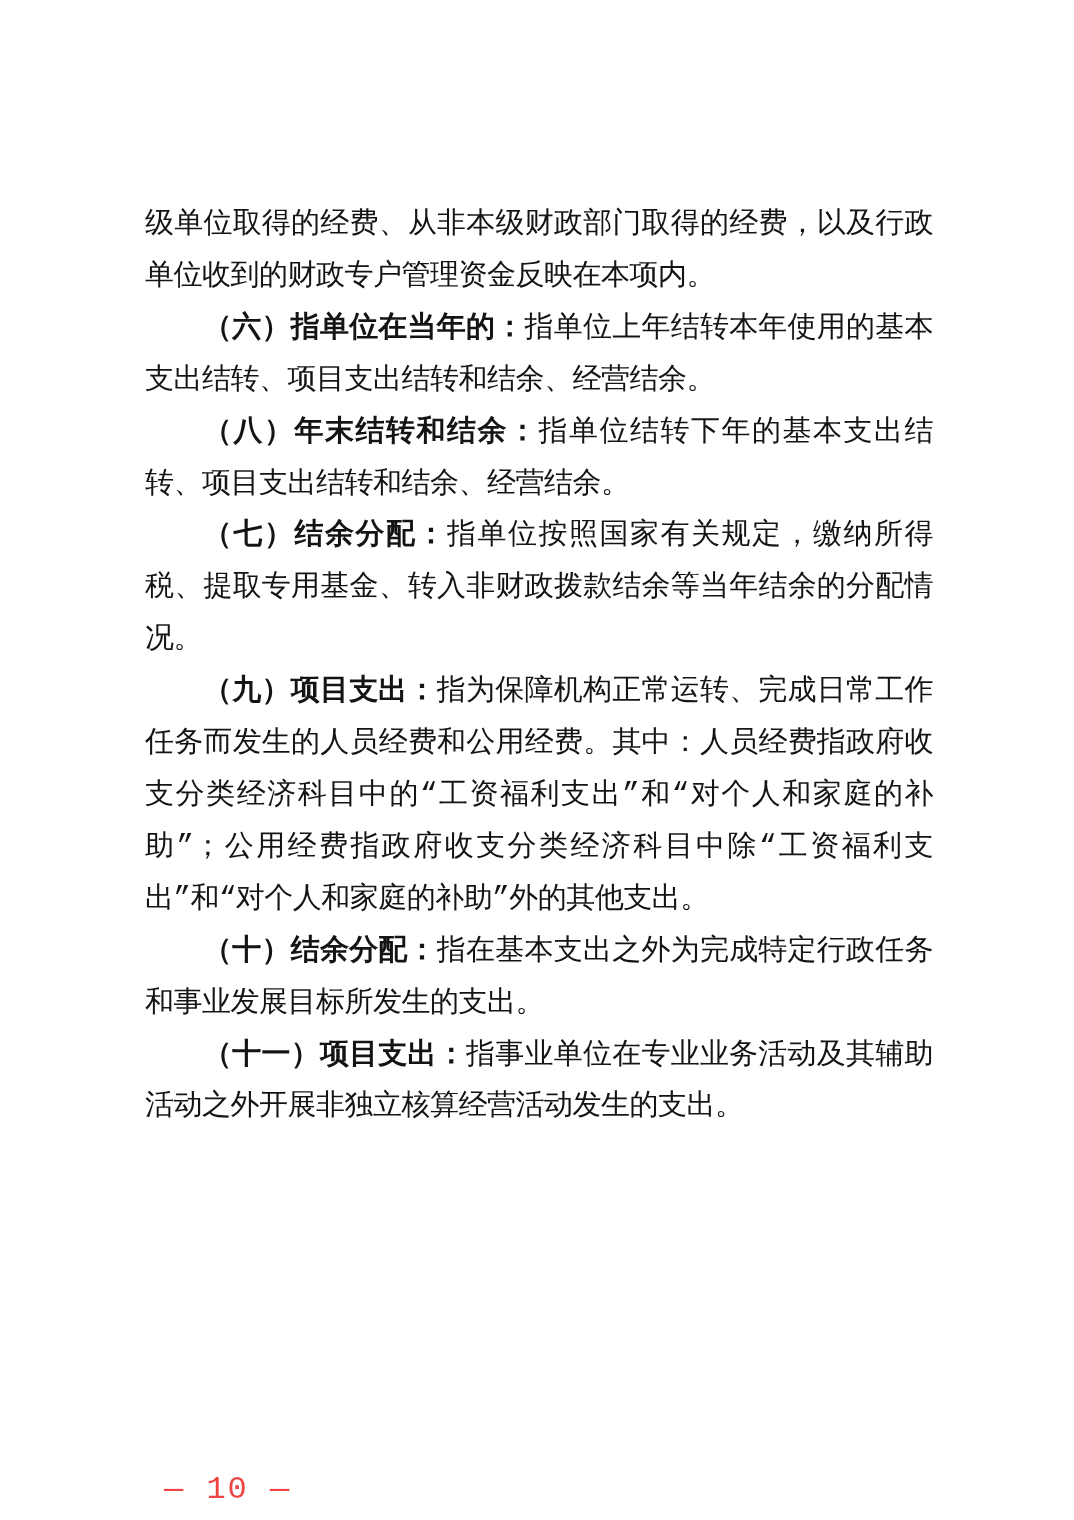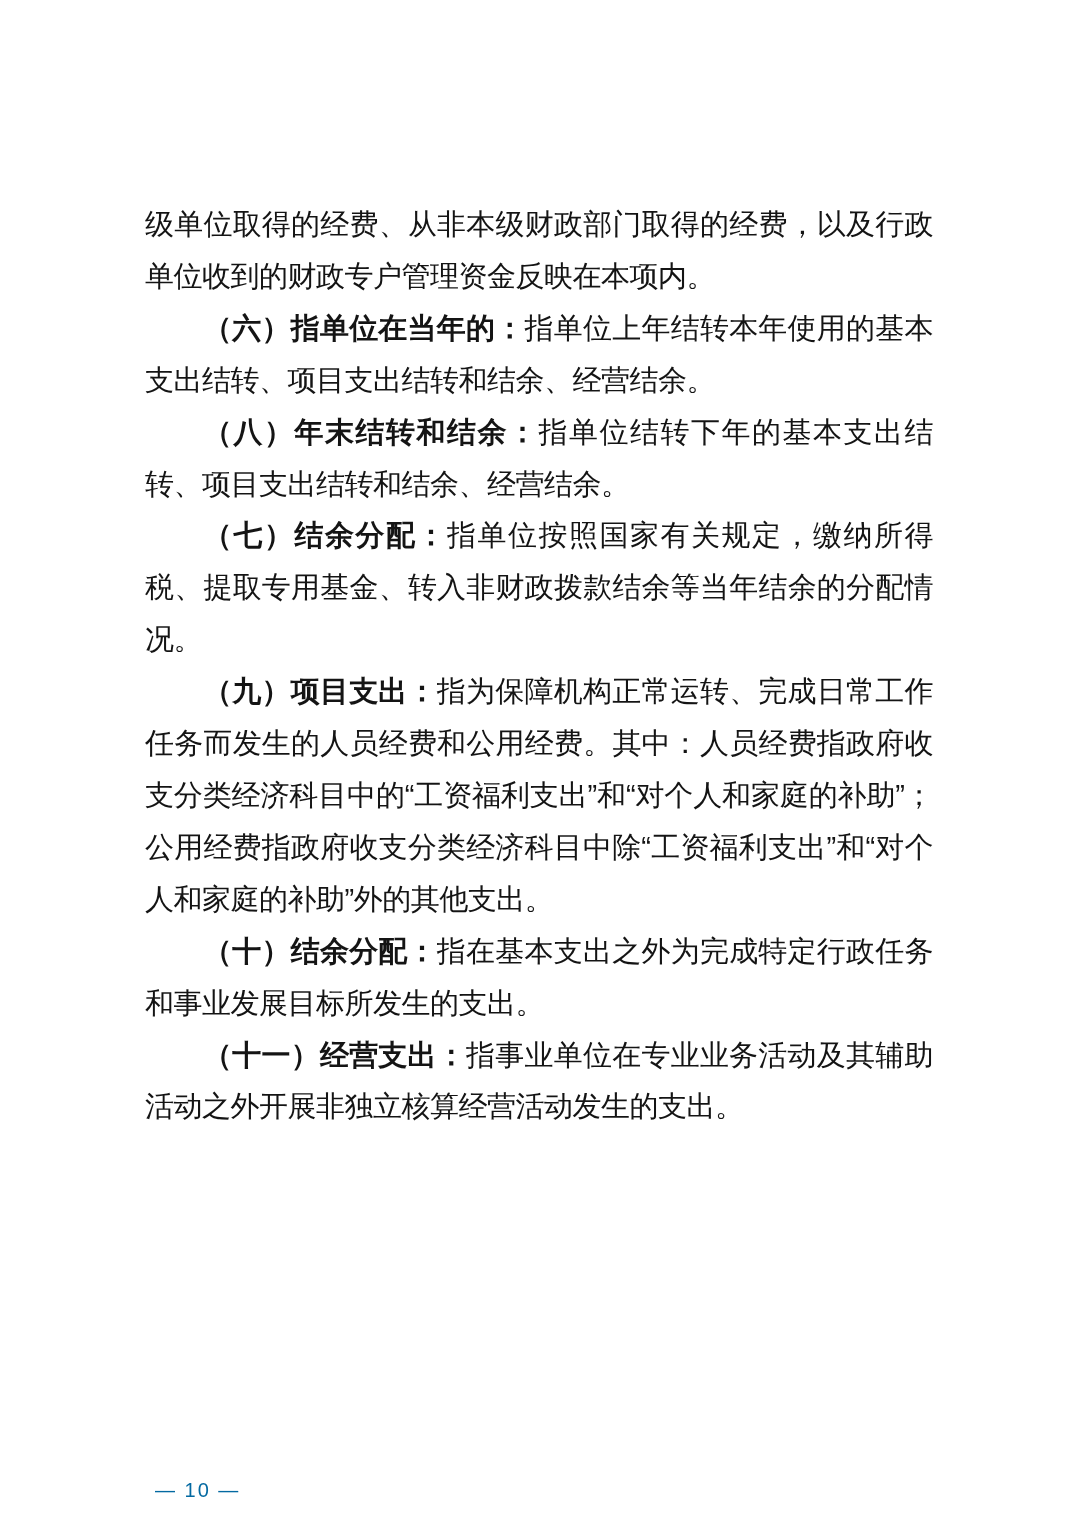--- a/index.html
+++ b/index.html
@@ -6,21 +6,21 @@
     margin: 0;
     padding: 0;
     background: #ffffff;
   }
   .page {
     position: relative;
     width: 1074px;
     height: 1520px;
     background: #ffffff;
     overflow: hidden;
-    font-family: Liberation Sans, sans-serif;
+    font-family: Liberation Mono, monospace;
     color: #141414;
   }
   .content {
     position: absolute;
     left: 145px;
     top: 199px;
     width: 788px;
     font-size: 29px;
     line-height: 51.9px;
     text-align: justify;
@@ -33,26 +33,26 @@
     text-indent: 2em;
   }
   .para.no-indent {
     text-indent: 0;
   }
   .term {
     font-weight: 700;
   }
   .footer {
     position: absolute;
-    left: 155px;
+    left: 164px;
     top: 1464px;
-    font-size: 20px;
+    font-size: 32px;
     line-height: 52px;
     letter-spacing: 2px;
-    color: #0369a1;
+    color: #ef4444;
   }
 </style>
 </head>
 <body>
 
 <div class="page">
   <div class="content">
 
     <p class="para no-indent"><span>级单位取得的经费、从非本级财政部门取得的经费，以及行政单位收到的财政专户管理资金反映在本项内。</span></p>
 
@@ -60,20 +60,20 @@
     <p class="para"><span class="term">（六）指单位在当年的：</span><span>指单位上年结转本年使用的基本支出结转、项目支出结转和结余、经营结余。</span></p>
 
     <p class="para"><span class="term">（八）年末结转和结余：</span><span>指单位结转下年的基本支出结转、项目支出结转和结余、经营结余。</span></p>
 
     <p class="para"><span class="term">（七）结余分配：</span><span>指单位按照国家有关规定，缴纳所得税、提取专用基金、转入非财政拨款结余等当年结余的分配情况。</span></p>
 
     <p class="para"><span class="term">（九）项目支出：</span><span>指为保障机构正常运转、完成日常工作任务而发生的人员经费和公用经费。其中：人员经费指政府收支分类经济科目中的“工资福利支出”和“对个人和家庭的补助”；公用经费指政府收支分类经济科目中除“工资福利支出”和“对个人和家庭的补助”外的其他支出。</span></p>
 
     <p class="para"><span class="term">（十）结余分配：</span><span>指在基本支出之外为完成特定行政任务和事业发展目标所发生的支出。</span></p>
 
-    <p class="para"><span class="term">（十一）经营支出：</span><span>指事业单位在专业业务活动及其辅助活动之外开展非独立核算经营活动发生的支出。</span></p>
+    <p class="para"><span class="term">（十一）项目支出：</span><span>指事业单位在专业业务活动及其辅助活动之外开展非独立核算经营活动发生的支出。</span></p>
 
   </div>
 
   <div class="footer">
     <span>— 10 —</span>
   </div>
 </div>
 
 </body></html>

